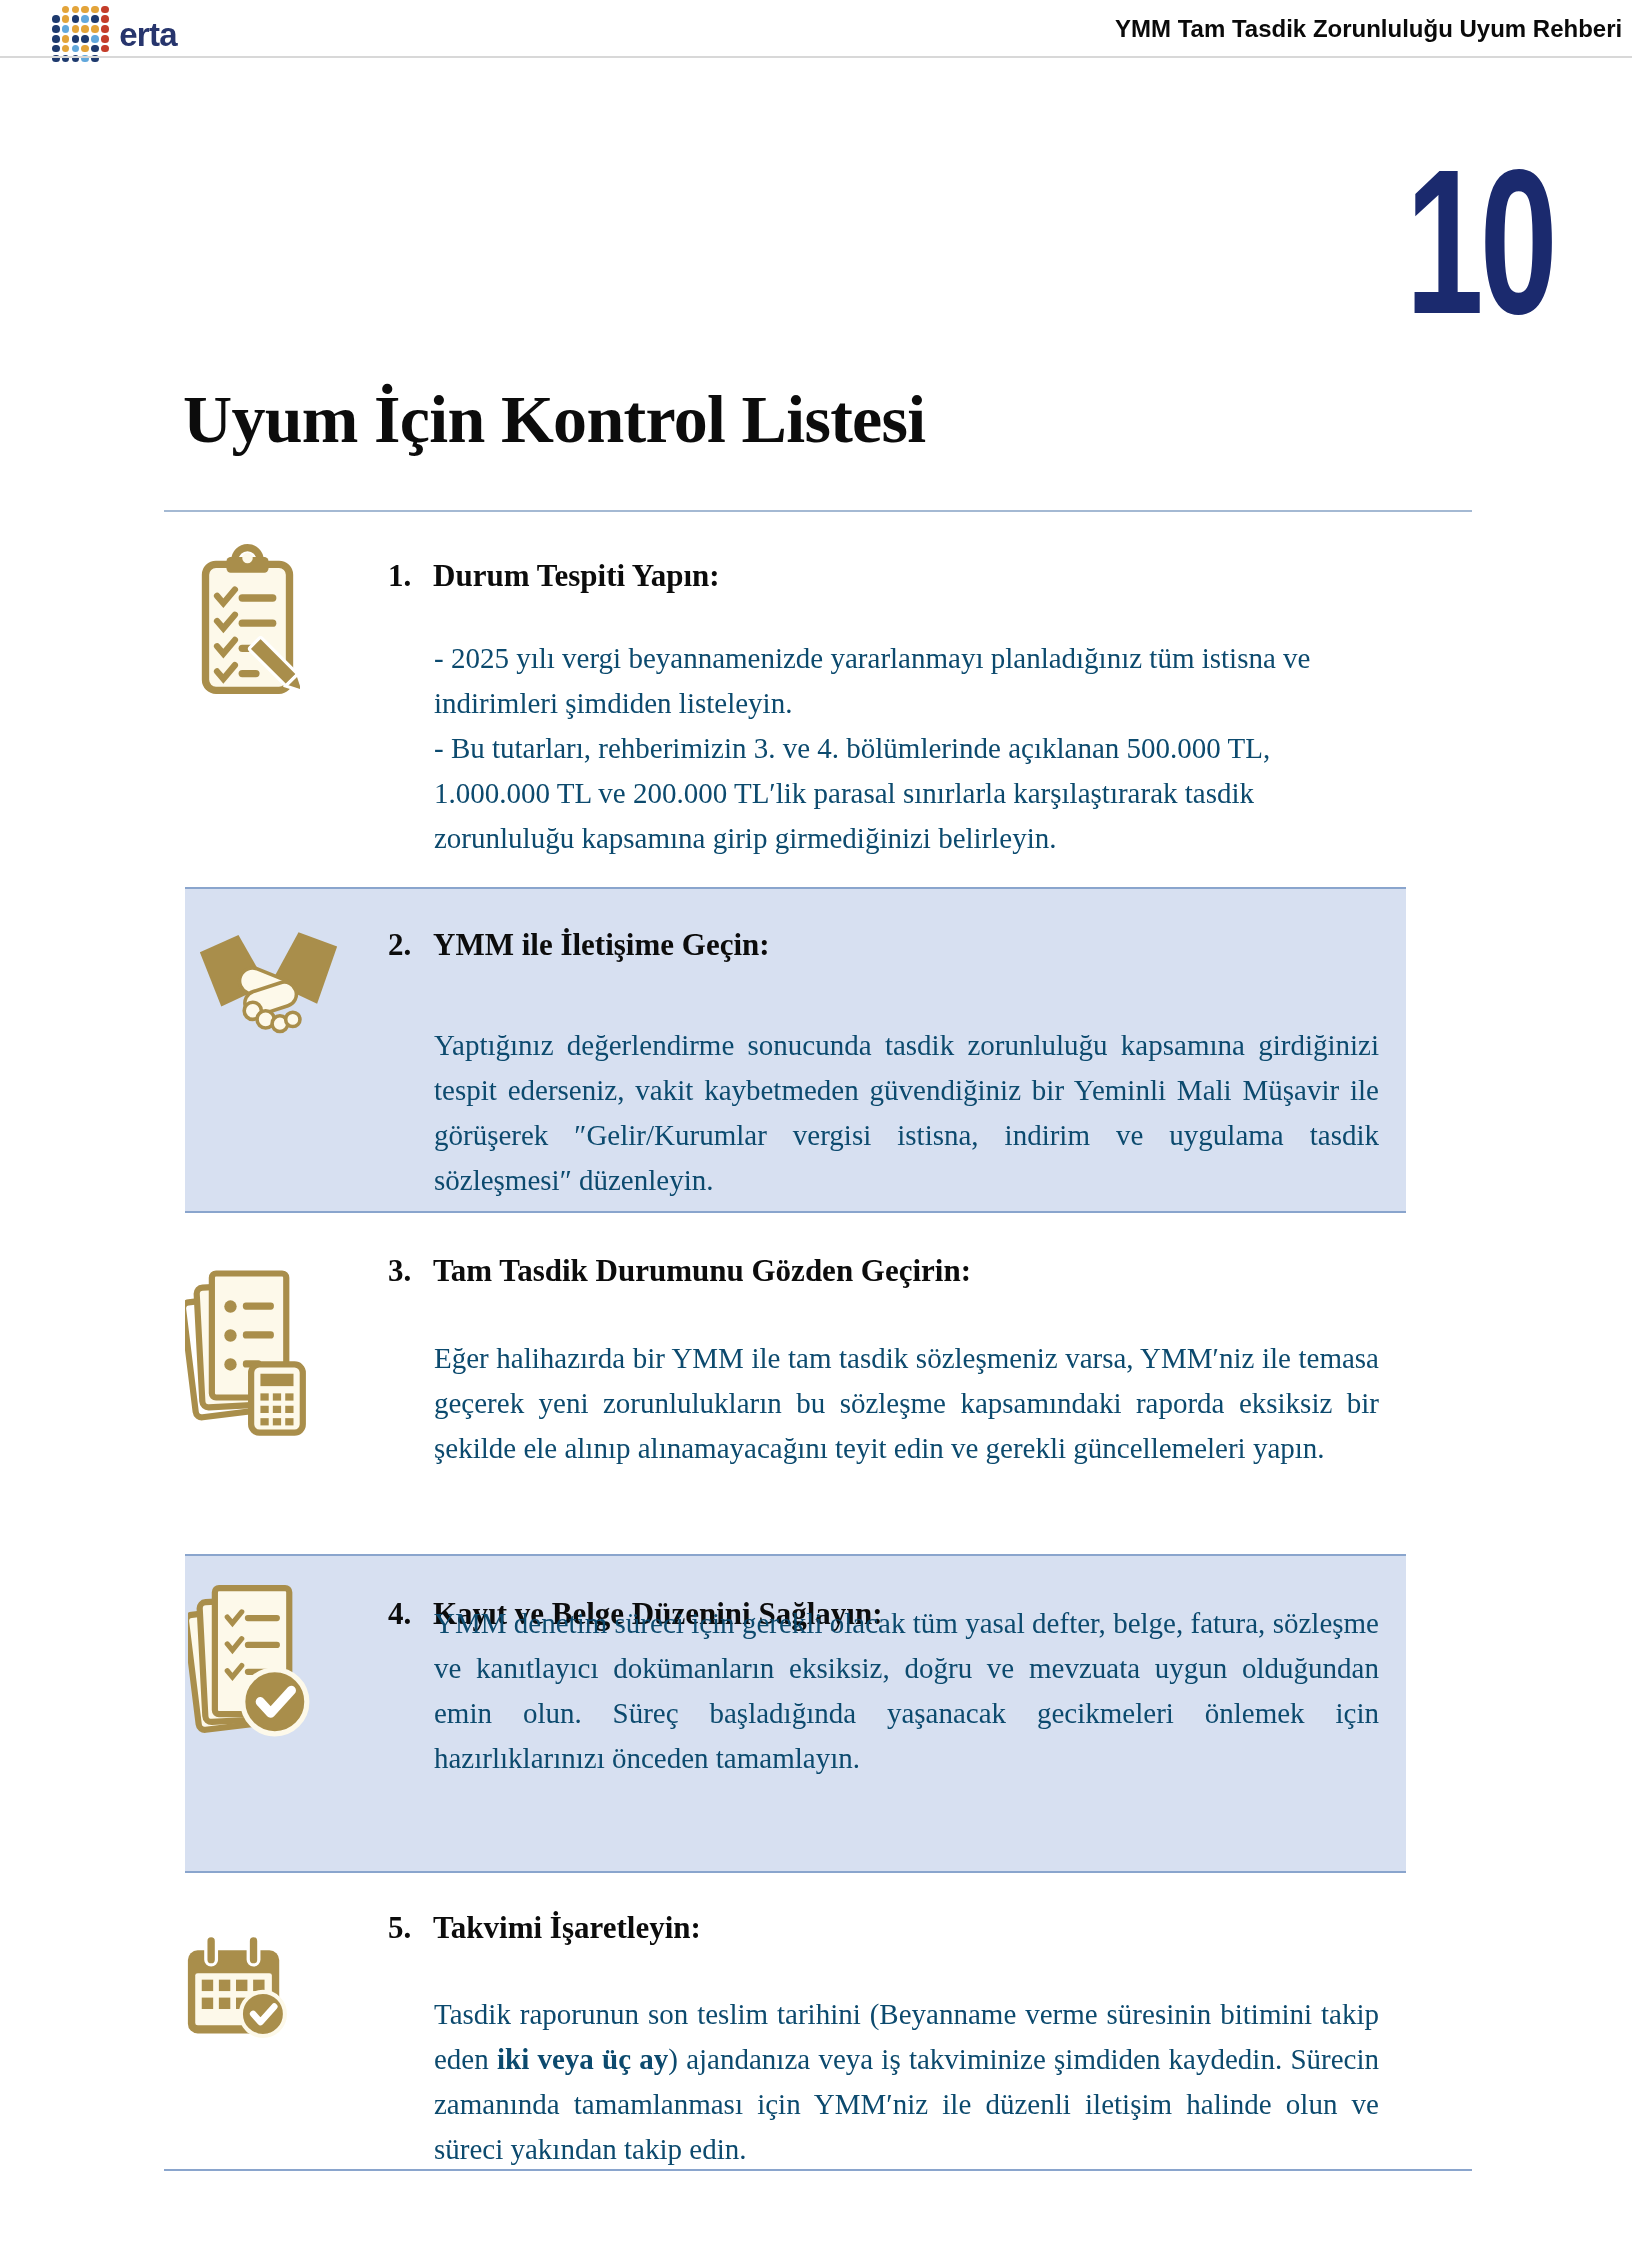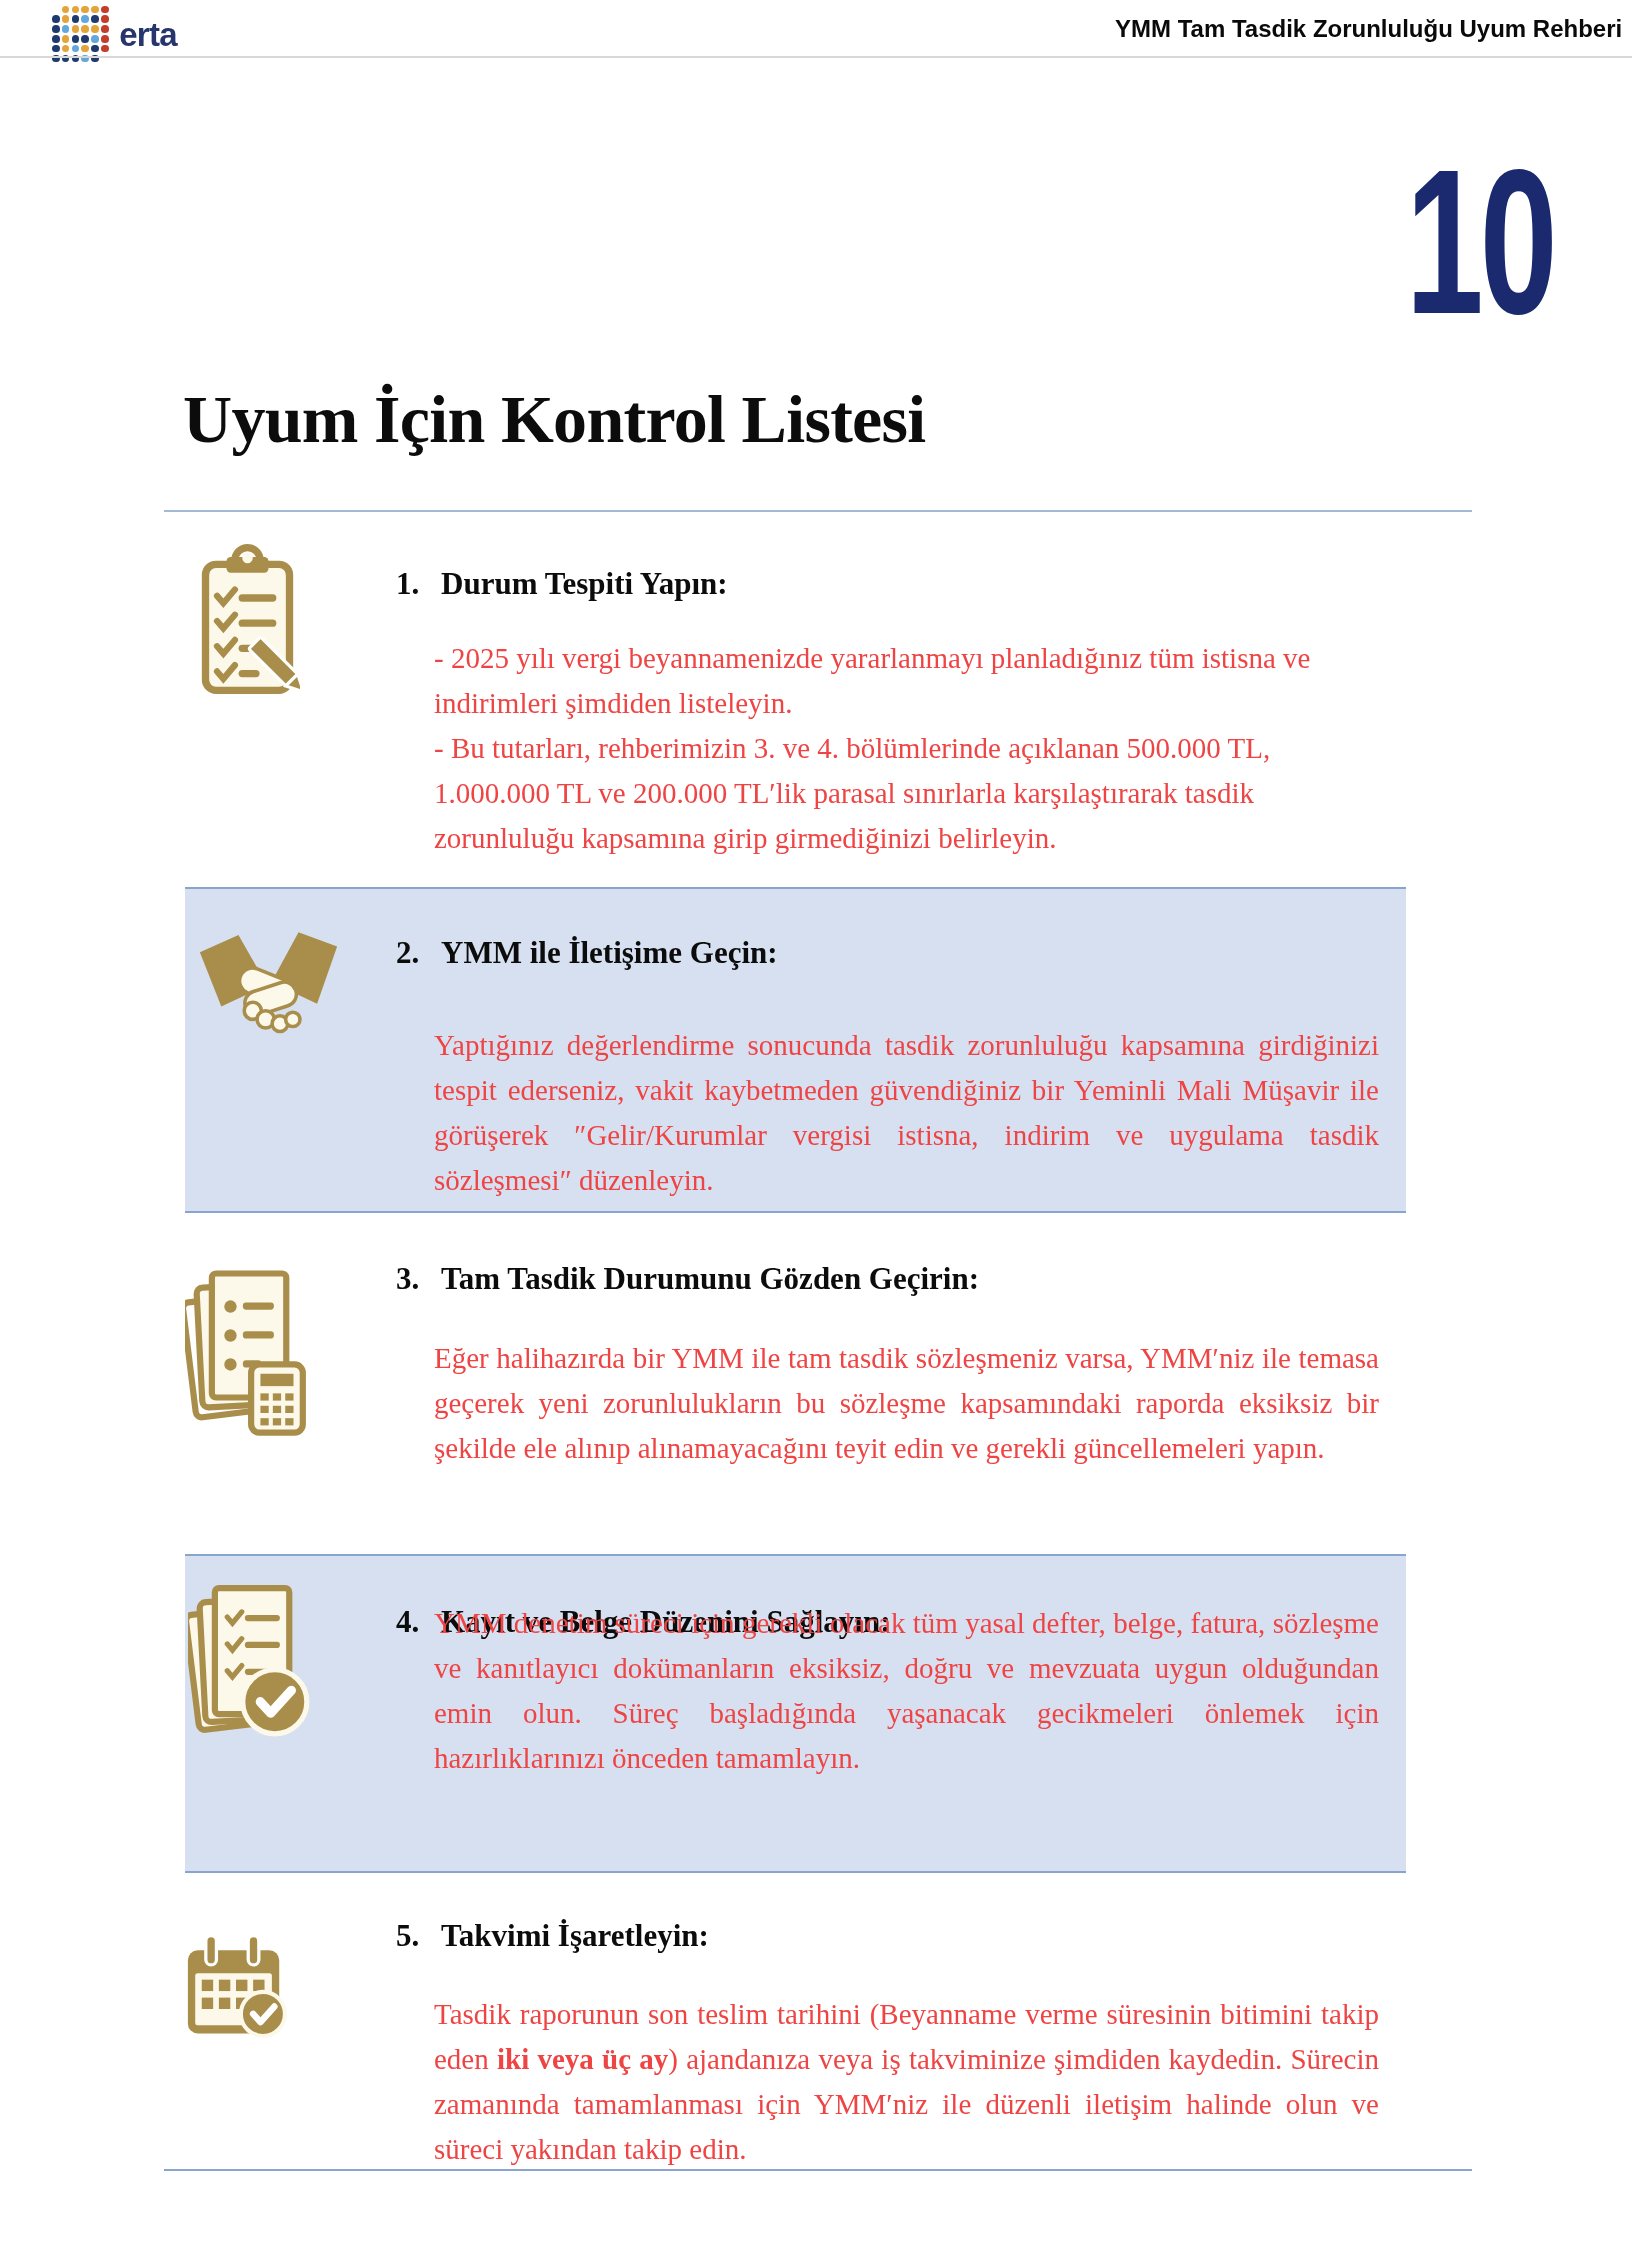--- a/index.html
+++ b/index.html
@@ -37,27 +37,27 @@
 
   
   .icon{position:absolute;}
   .icon-1{left:195px;top:541px;width:105px;height:158px;}
   .icon-2{left:197px;top:915px;width:143px;height:143px;}
   .icon-3{left:185px;top:1263px;width:124px;height:176px;}
   .icon-4{left:188px;top:1577px;width:124px;height:171px;}
   .icon-5{left:183px;top:1934px;width:106px;height:106px;}
   .icon svg{width:100%;height:100%;display:block;}
 
-  h2.item-h{position:absolute;left:388px;margin:8px;font-size:31px;font-weight:bold;
+  h2.item-h{position:absolute;left:388px;margin:0;font-size:31px;font-weight:bold;
             color:#0c0c0c;font-family:"Liberation Serif",serif;white-space:nowrap;}
   h2.item-h .num{display:inline-block;width:45px;}
   .h-1{top:558px;} .h-2{top:927px;} .h-3{top:1253px;} .h-4{top:1596px;} .h-5{top:1910px;}
 
   p.item-b{position:absolute;left:434px;width:945px;margin:0;font-size:29px;
-           line-height:45px;color:#ef4444;}
+           line-height:45px;color:#0c4a6e;}
   .b-1{top:636px;white-space:pre-line;}
   .b-2{top:1023px;text-align:justify;}
   .b-3{top:1336px;text-align:justify;}
   .b-4{top:1601px;text-align:justify;}
   .b-5{top:1992px;text-align:justify;}
 </style>
 </head>
 <body>
 
 <div class="page">

